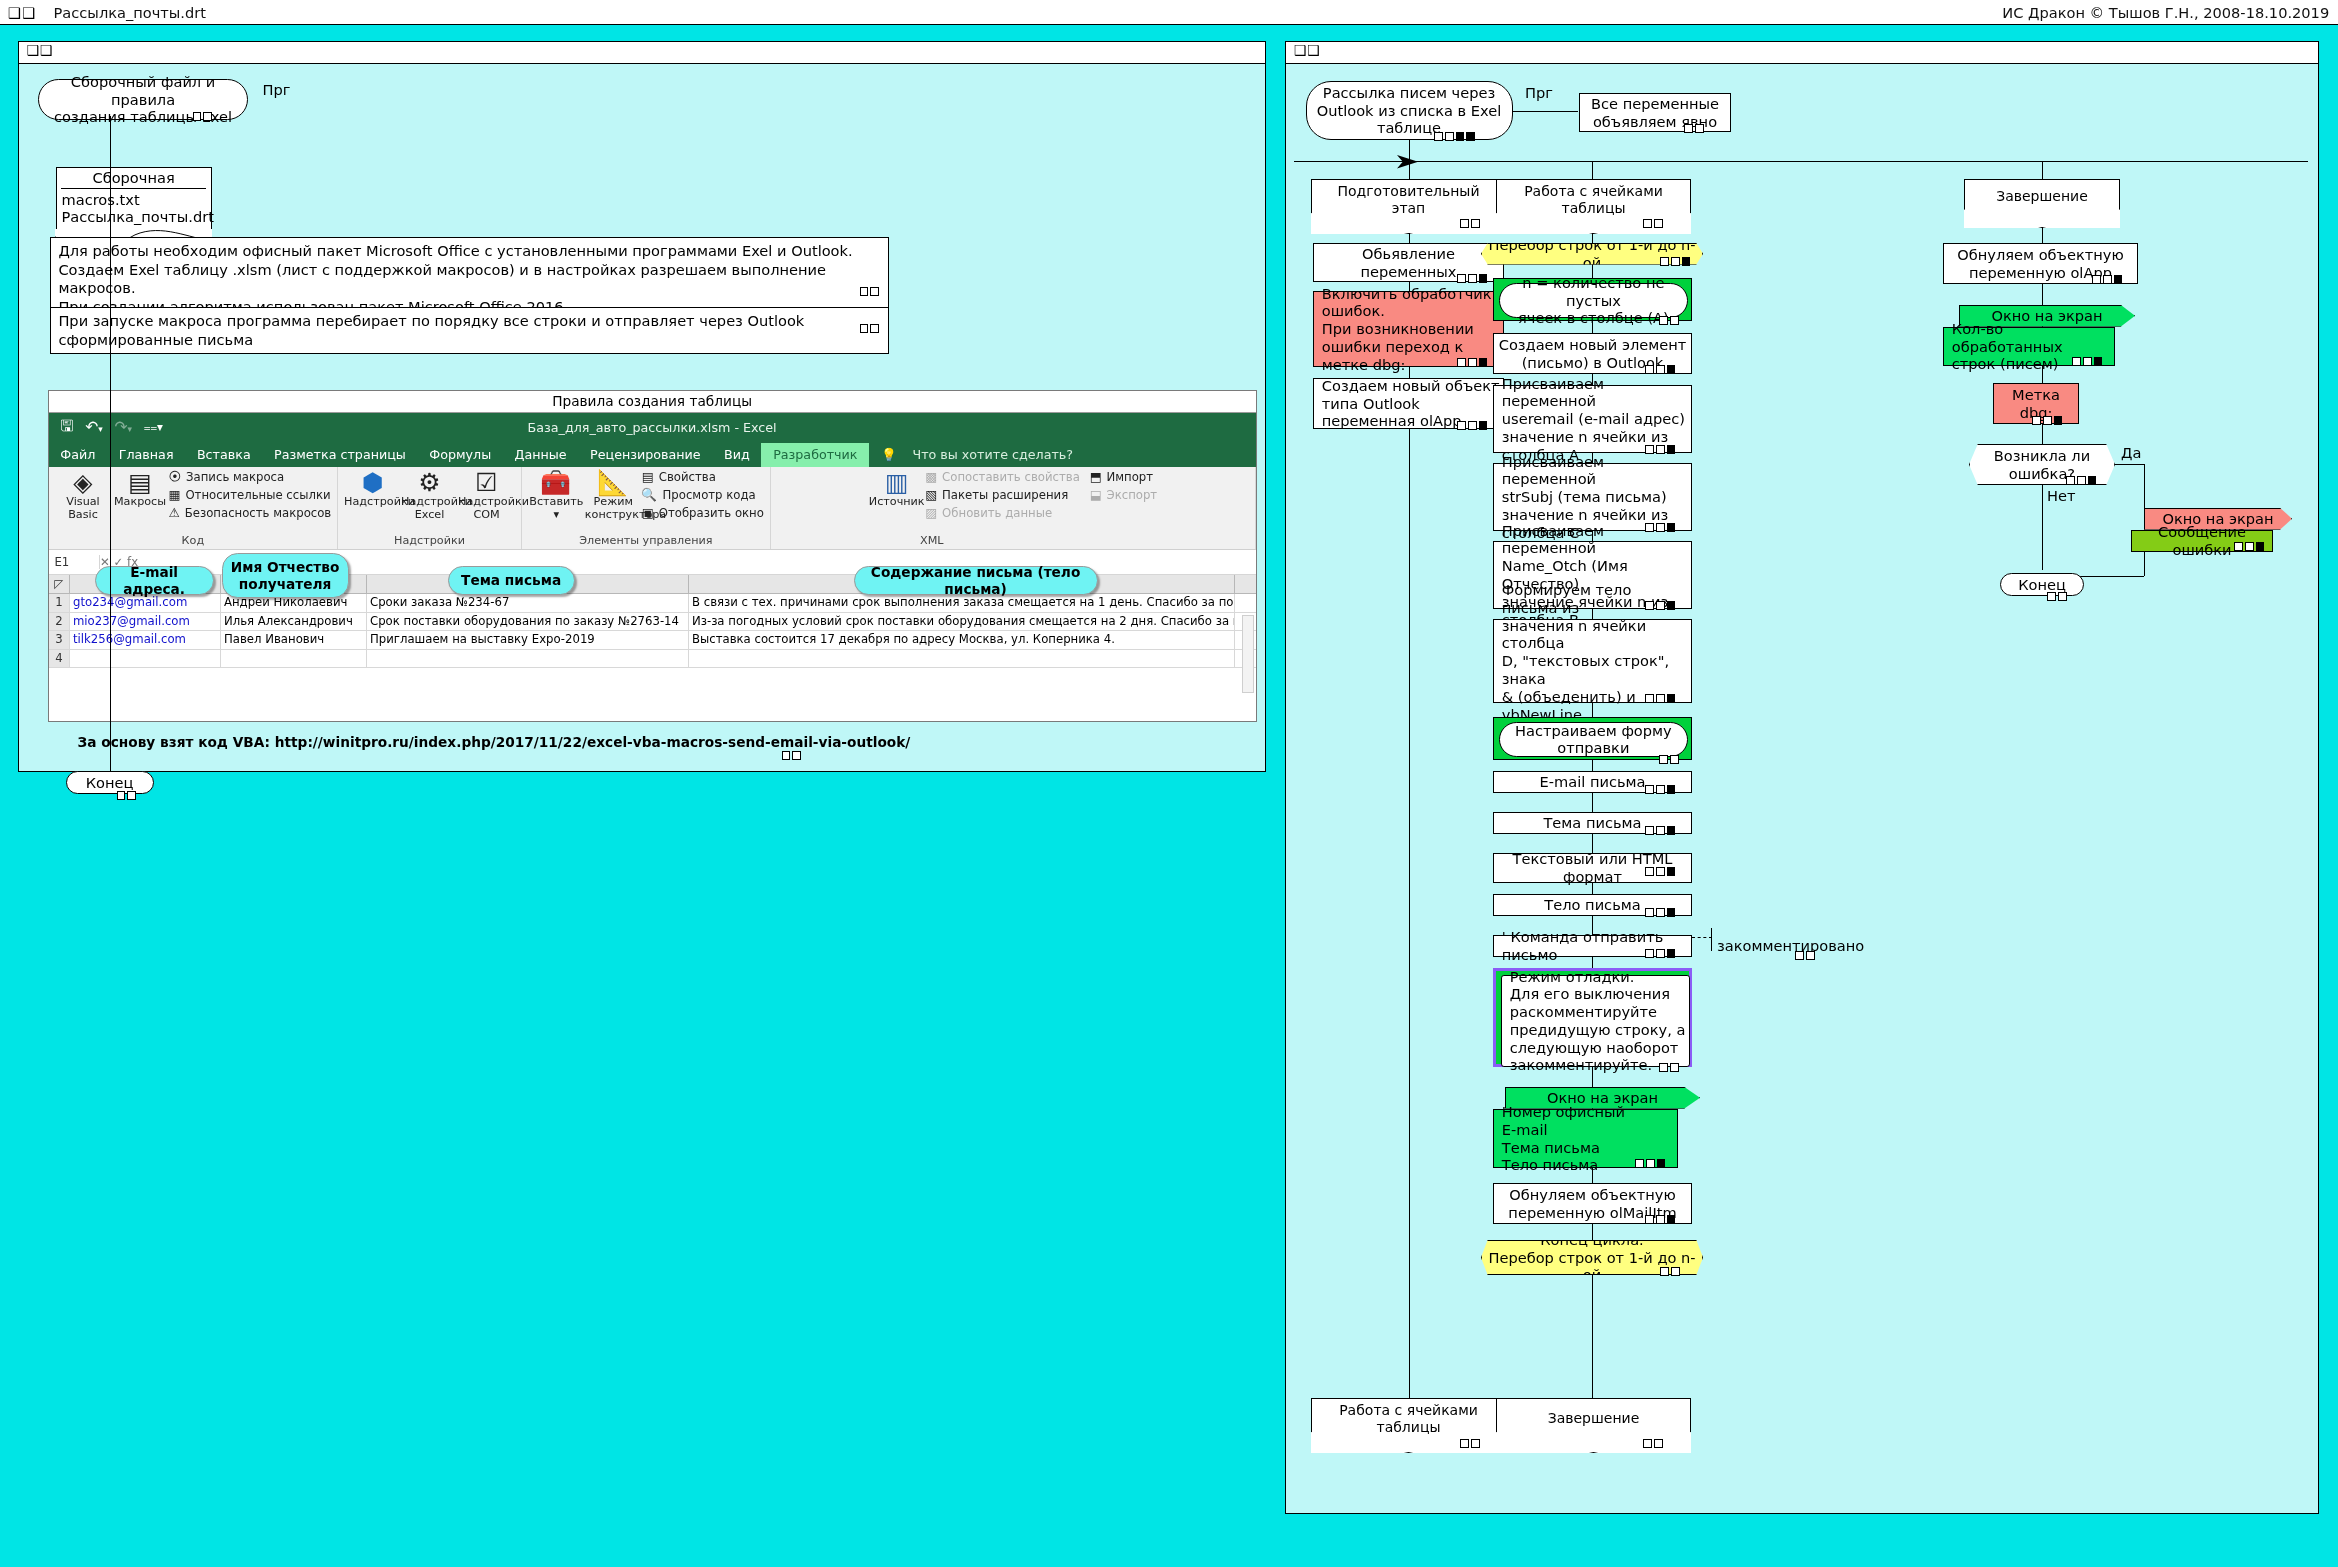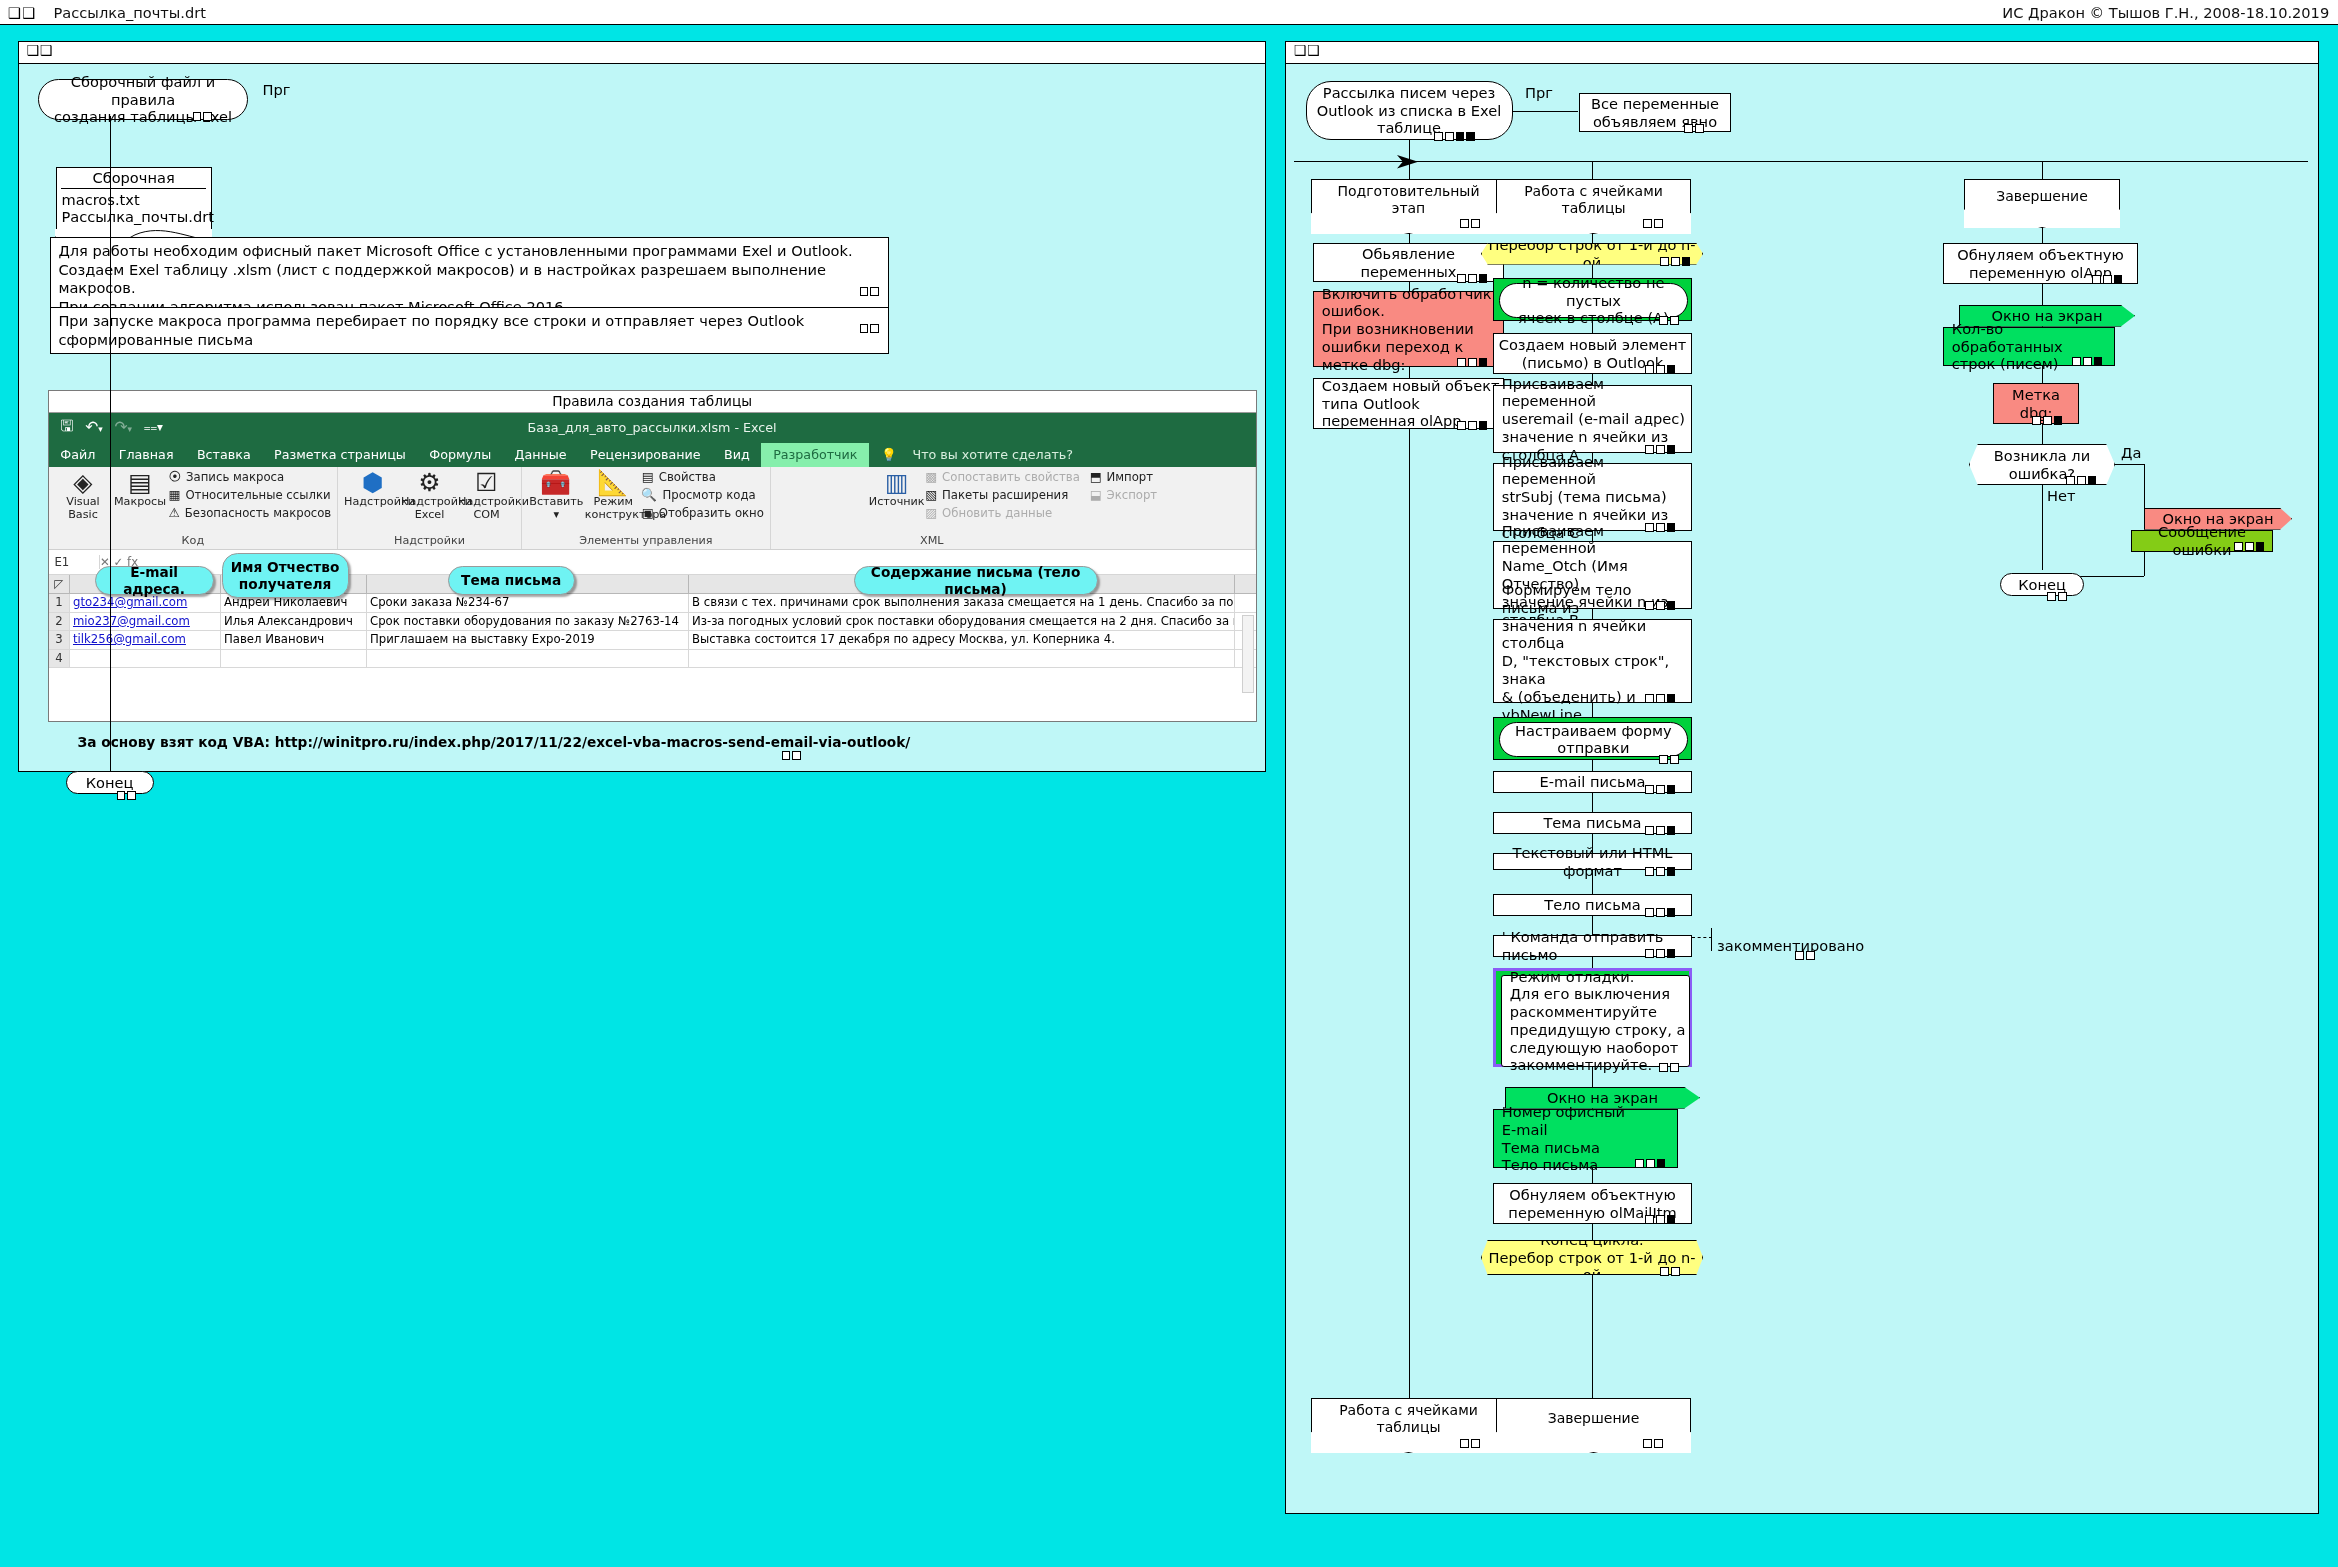--- a/index.html
+++ b/index.html
@@ -113,21 +113,21 @@
   #excel .fbar .nb{ width:51px; border-right:1px solid #d6d6d6; padding-left:5.9px;}
   #excel .fbar .fx{ width:39px; text-align:center; color:#777;}
   #excel .colhdr{ display:flex; height:19.5px; background:#e6e6e6;
                   border-bottom:1px solid #b7b7b7; font-size:11.7px; color:#333;}
   #excel .colhdr div{ border-right:1px solid #b7b7b7; text-align:center; padding-top:2px;}
   #excel .row{ display:flex; height:18.5px; font-size:11.7px; border-bottom:1px solid #d8d8d8;}
   #excel .row div{ border-right:1px solid #d8d8d8; padding:1px 2.9px; overflow:hidden; white-space:nowrap;}
   #excel .rn{ width:21.5px !important; background:#e6e6e6; text-align:center; color:#333;}
   #excel .cA{ width:151px; } #excel .cB{ width:146px; }
   #excel .cC{ width:322px; } #excel .cD{ width:546px; }
-  #excel a.em{ color:#1111cc; text-decoration:underline; }
+  #excel a.em{ color:#1111cc; }
 
   .bubble{ position:absolute; background:#6ff3f3; border:1px solid #9a9a9a;
            border-radius:15.6px; font-size:13.7px; font-weight:bold; color:#000;
            display:flex; align-items:center; justify-content:center; text-align:center;
            box-shadow:2px 2px 2px rgba(0,0,0,.35); line-height:1.2; padding:2px 7.8px;}
 
   .vbalink{ position:absolute; font-size:13.7px; font-weight:bold; color:#000; }
 </style>
 </head>
 <body>
@@ -538,21 +538,21 @@
       <i class="f"></i>
     </div>
 
   <div class="node" style="left:207px;top:770px;width:199px;height:21.5px;">Тема письма</div>
   <div class="dots" style="left:359px;top:784px;">
       <i></i>
       <i></i>
       <i class="f"></i>
     </div>
 
-  <div class="node" style="left:207px;top:811px;width:199px;height:17px;">Текстовый или HTML формат</div>
+  <div class="node" style="left:207px;top:811px;width:199px;height:30px;">Текстовый или HTML формат</div>
   <div class="dots" style="left:359px;top:825px;">
       <i></i>
       <i></i>
       <i class="f"></i>
     </div>
 
   <div class="node" style="left:207px;top:852px;width:199px;height:21.5px;">Тело письма</div>
   <div class="dots" style="left:359px;top:866px;">
       <i></i>
       <i></i>

